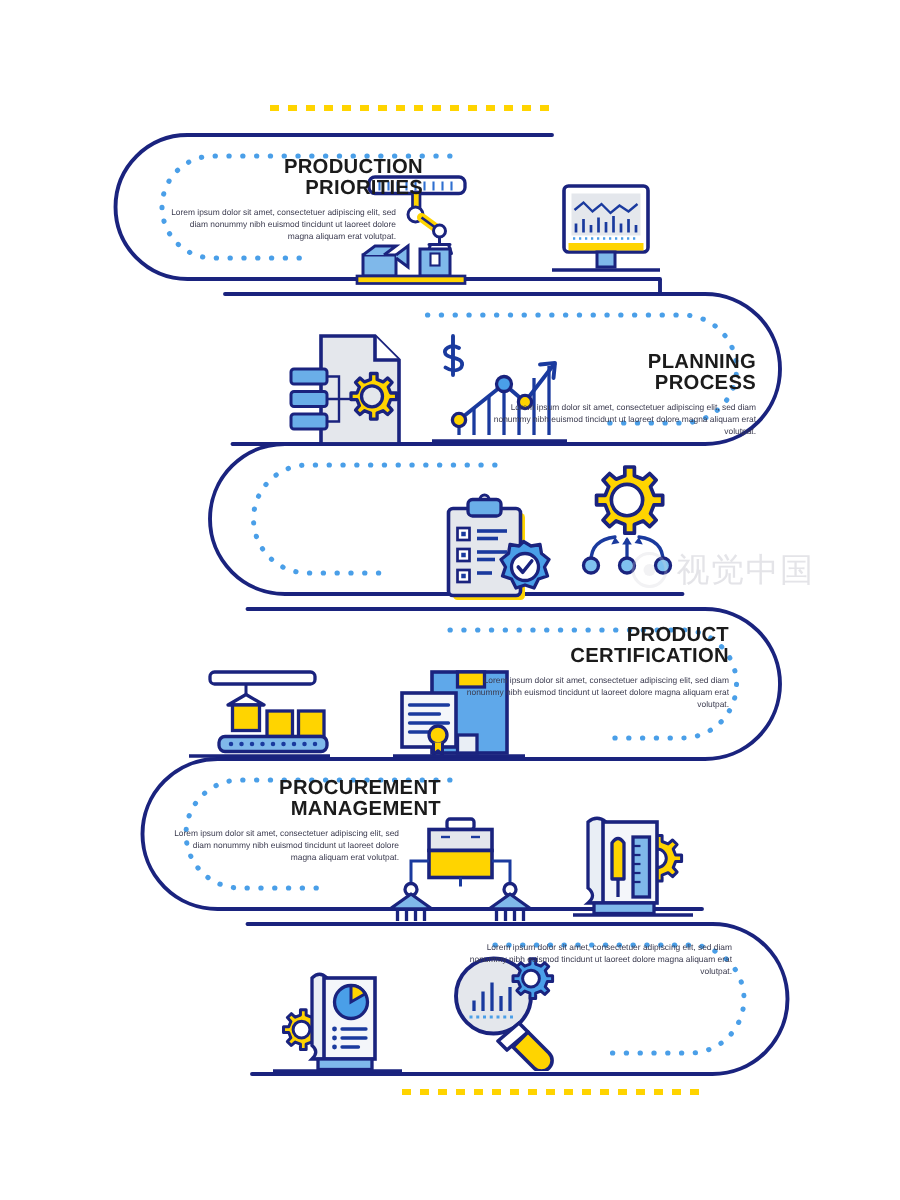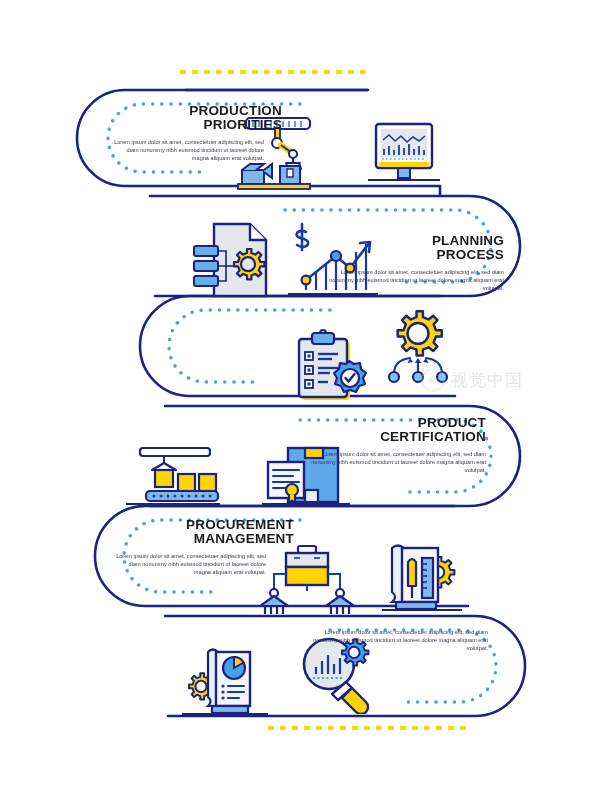--- a/index.html
+++ b/index.html
@@ -32,21 +32,21 @@
     width:152px;
   }
   .panel.right .ptitle,.panel.right .pbody{text-align:right;}
   .panel.left .ptitle,.panel.left .pbody{text-align:right;}
   .icon{position:absolute;}
   .wm{
     position:absolute;
     left:420px;top:358px;
     width:170px;height:44px;
     color:#cfcfd6;
-    font-size:17px;
+    font-size:22px;
     letter-spacing:1px;
     opacity:.55;
     display:flex;align-items:center;gap:5px;
     pointer-events:none;
   }
   .wm svg{opacity:.5;}
 </style>
 </head>
 <body>
 

